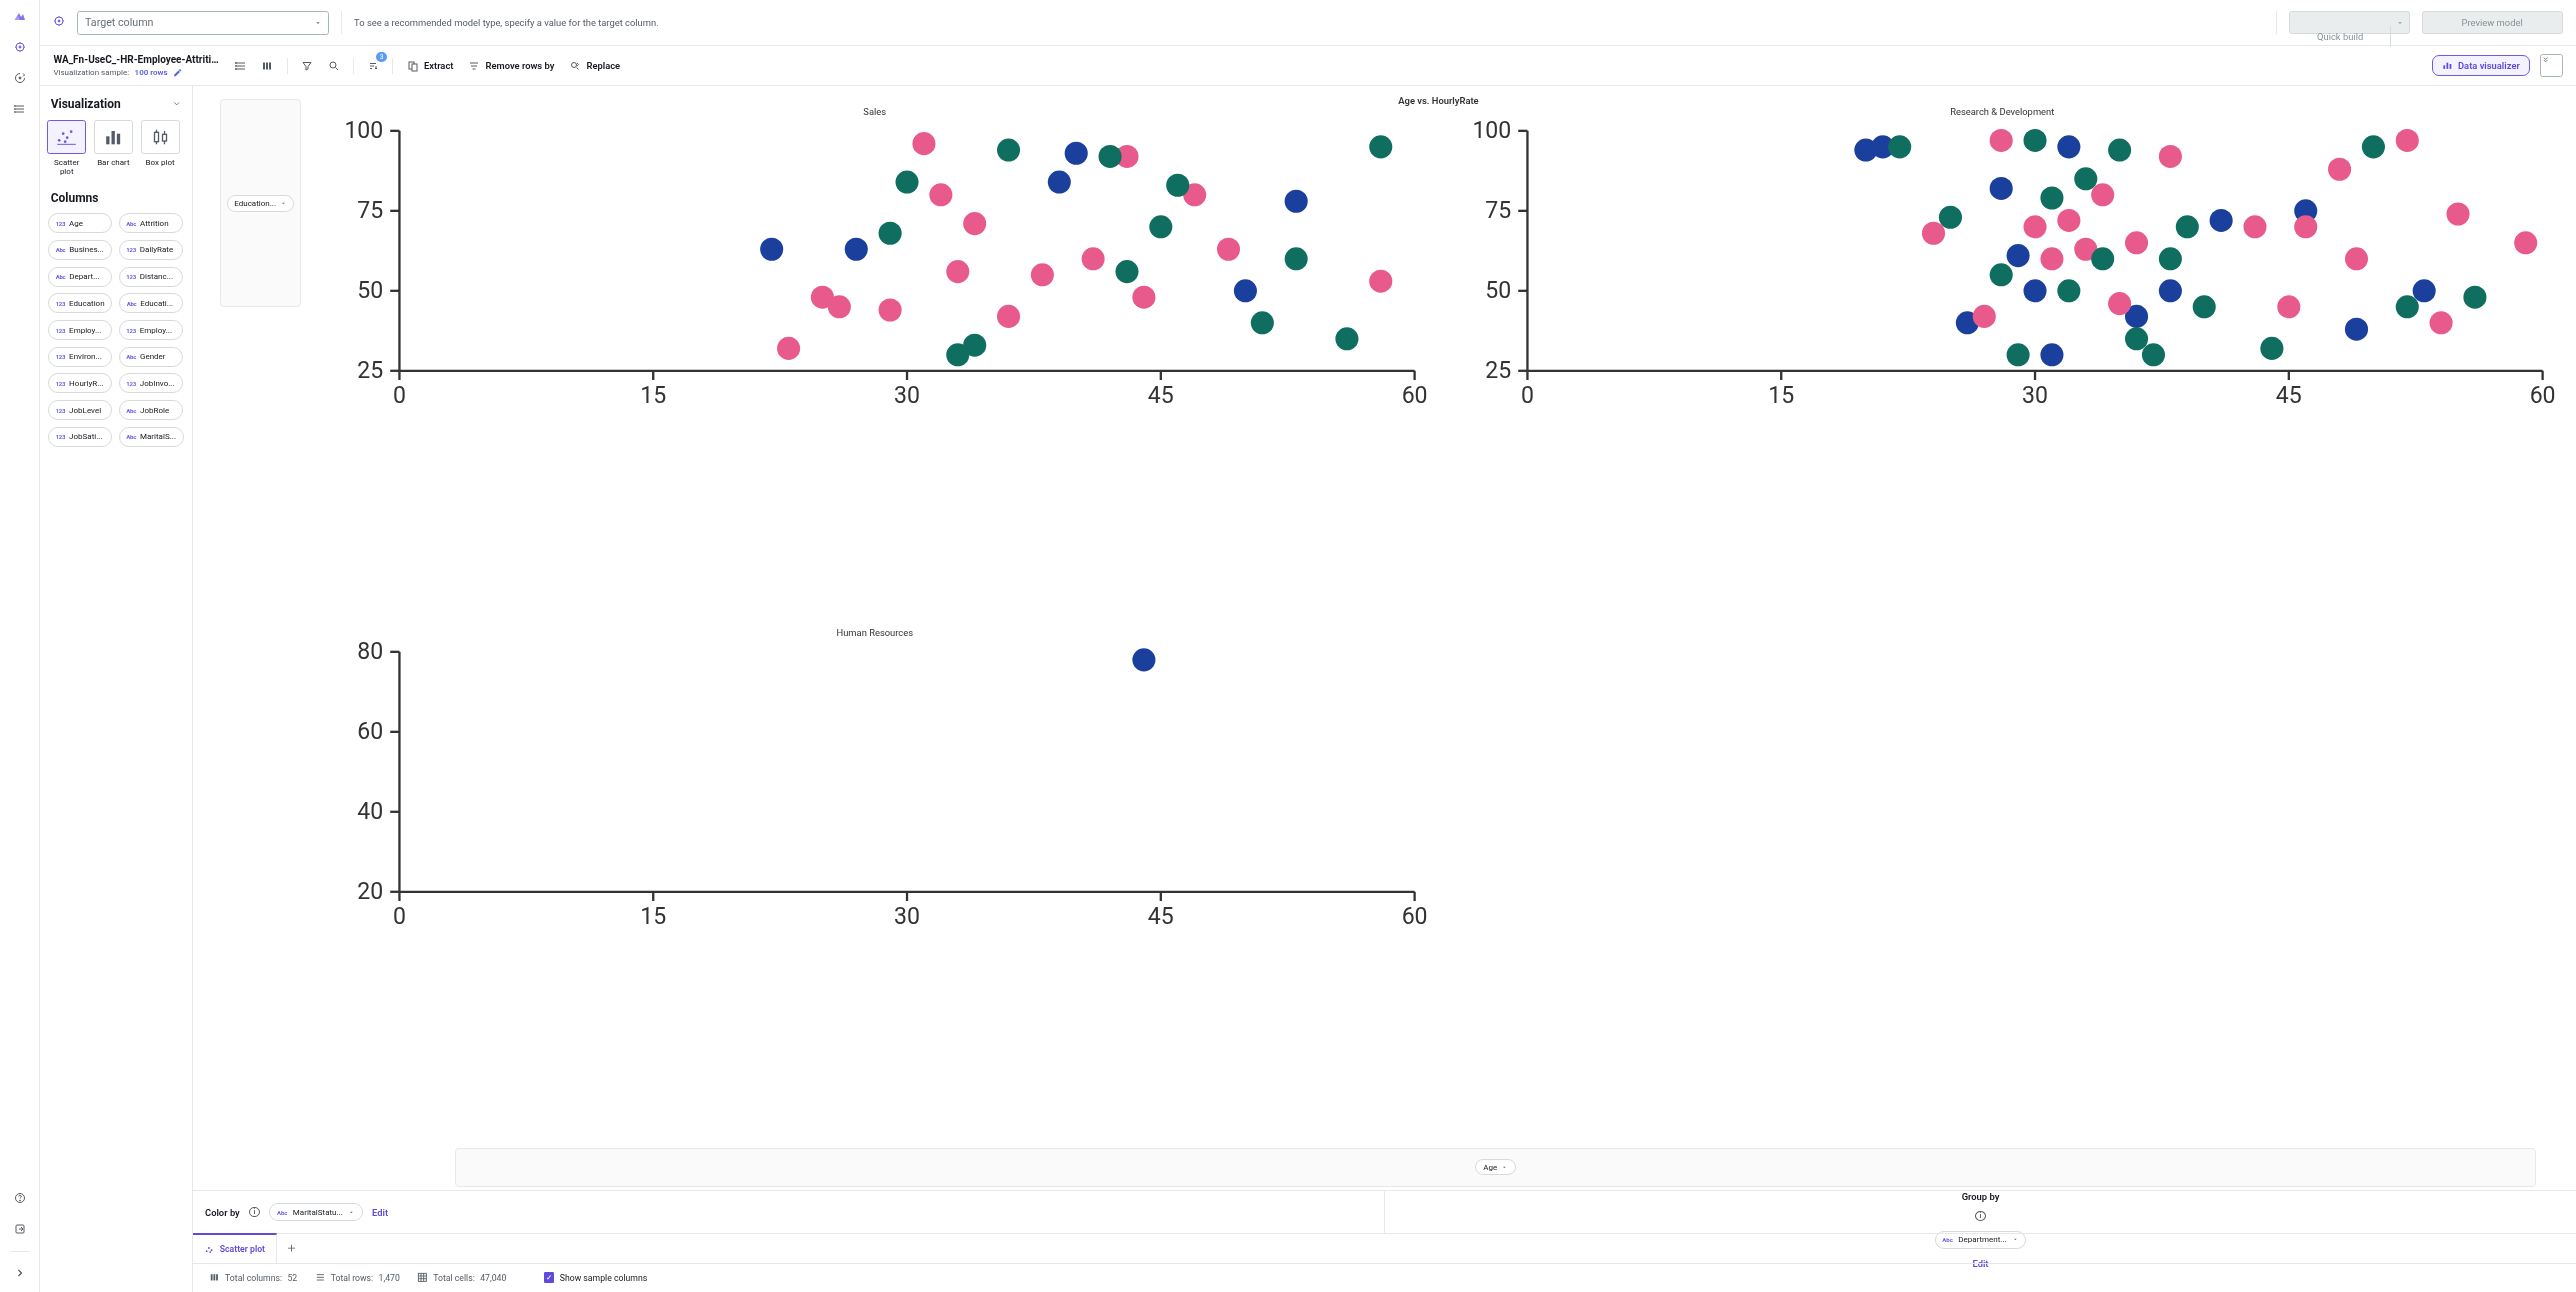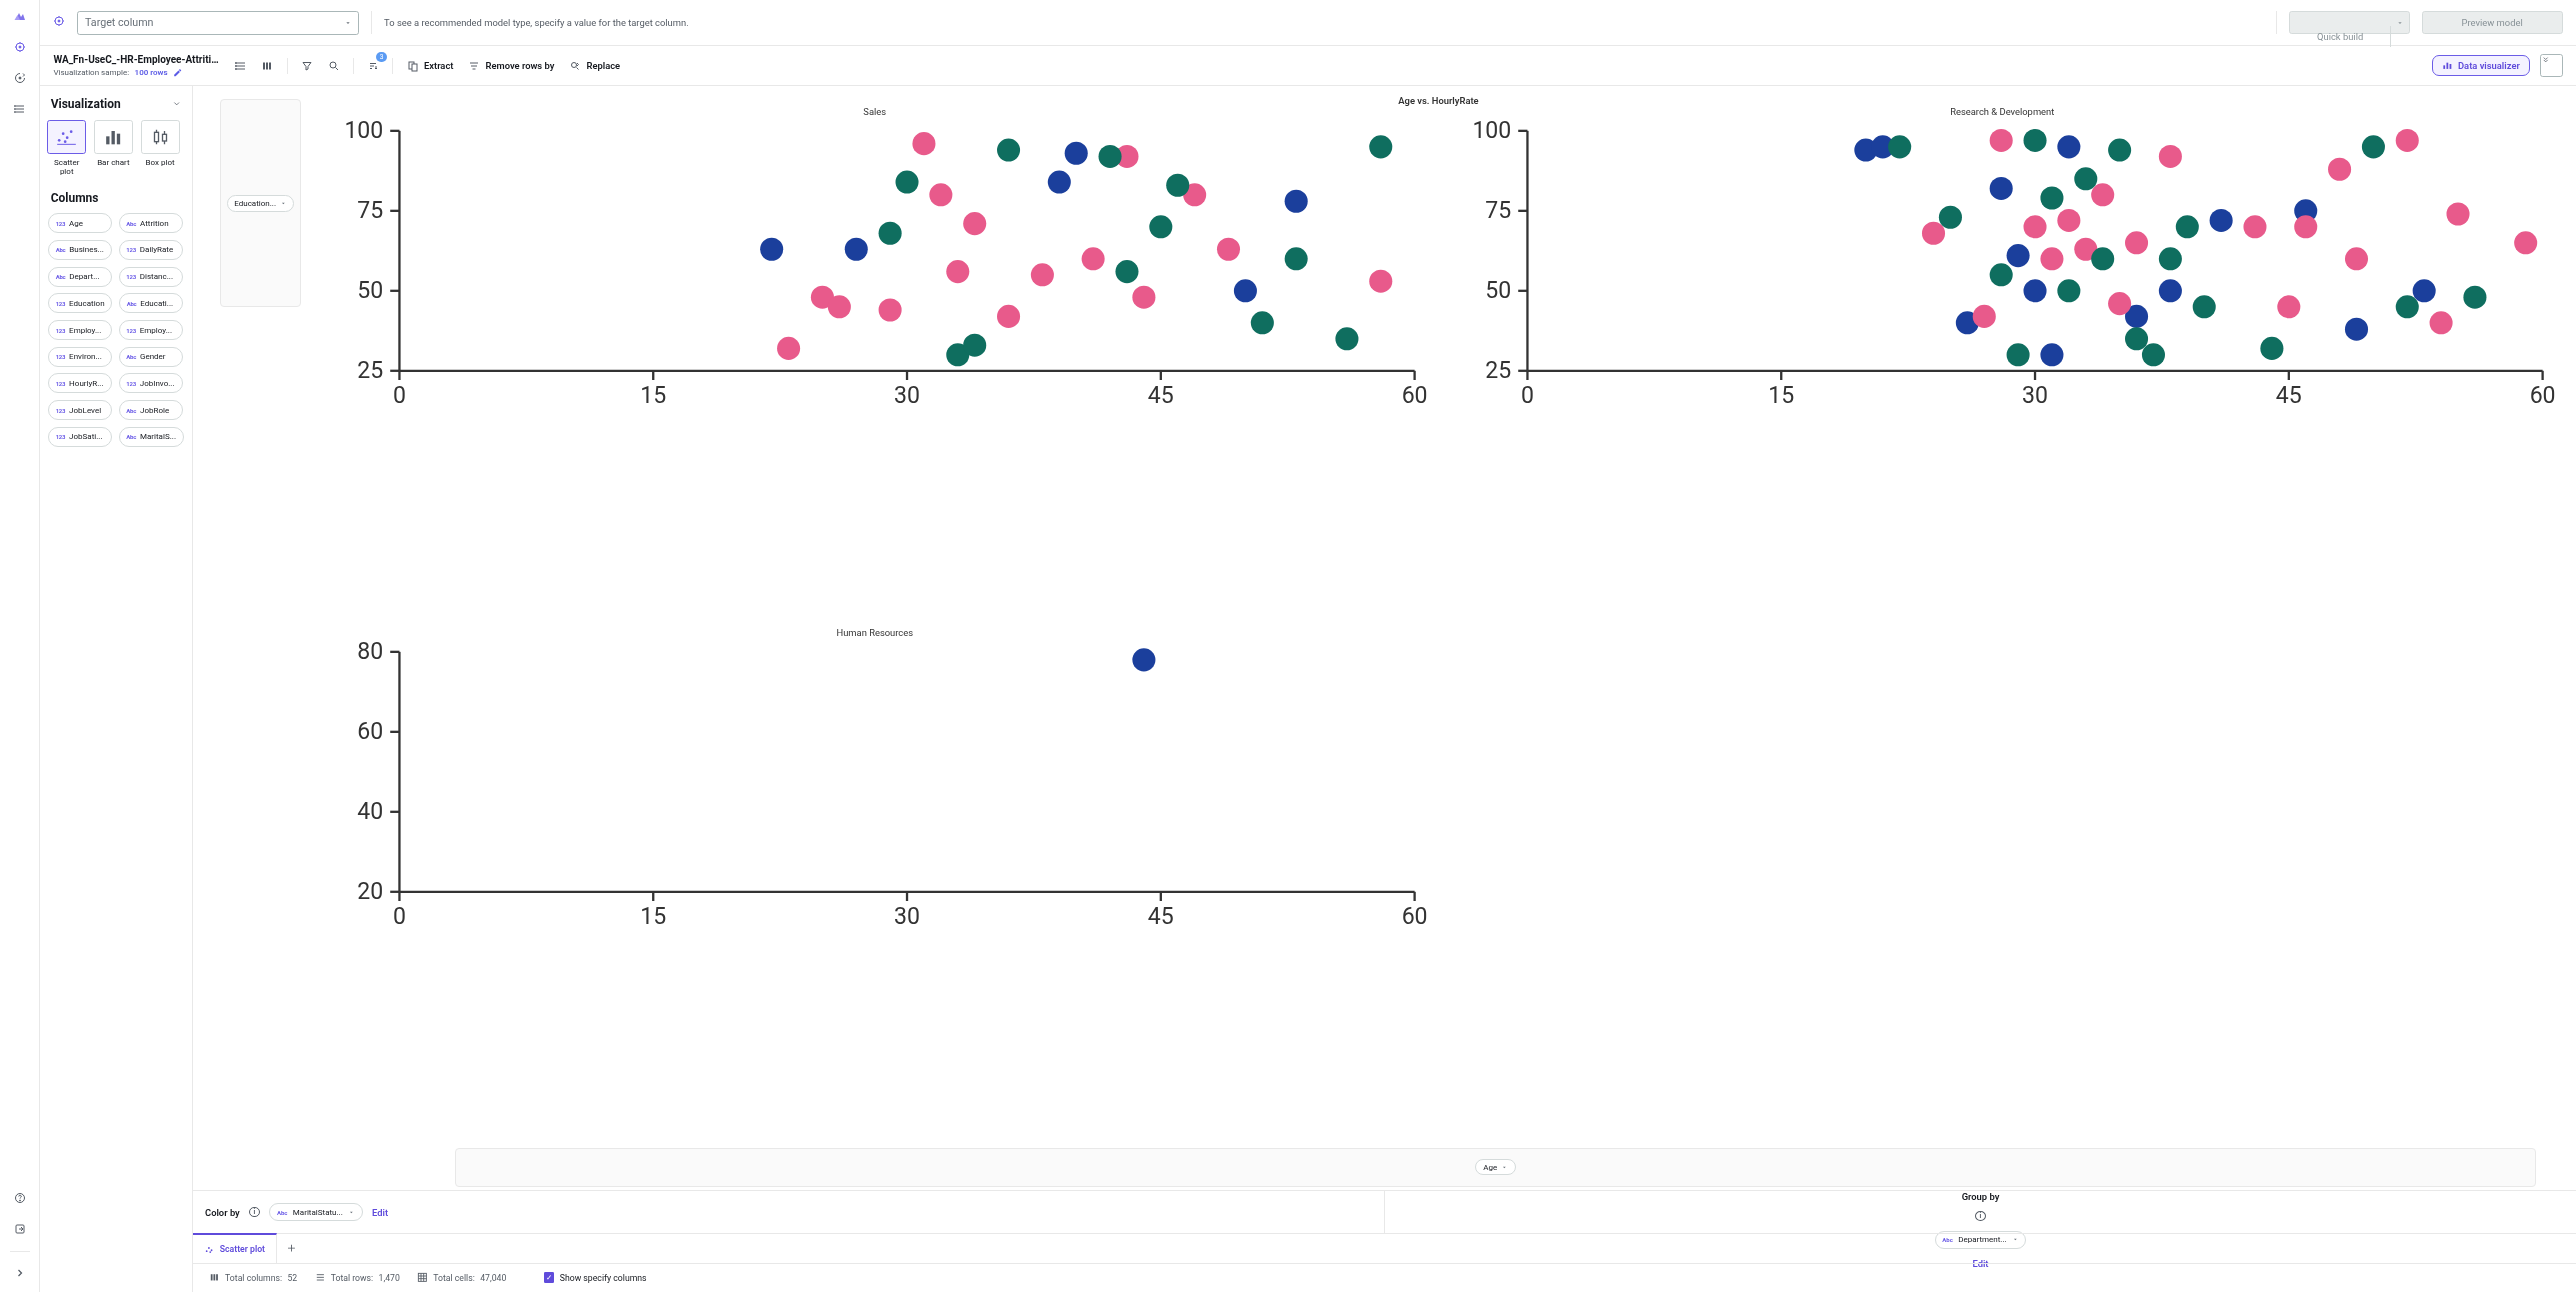--- a/index.html
+++ b/index.html
@@ -3,21 +3,21 @@
 <meta charset="utf-8">
 <style>
 * { box-sizing: border-box; margin: 0; padding: 0; font-family: -apple-system, BlinkMacSystemFont, "Segoe UI", Roboto, Helvetica, Arial, sans-serif; }
 body { display: flex; height: 100vh; width: 100vw; overflow: hidden; background: #fff; color: #16191f; }
 .leftbar { width: 40px; border-right: 0.7px solid #e8e8e8; display: flex; flex-direction: column; align-items: center; padding-top: 6.7px; gap: 12px; }
 .leftbar .spacer { flex: 1; }
 .leftbar .ico { width: 19px; height: 19px; display:flex; align-items:center; justify-content:center; cursor:pointer; color:#545b64; }
 .main { flex: 1; display: flex; flex-direction: column; min-width:0; }
 .topbar { display:flex; align-items:center; height: 46px; padding: 0 13.4px; gap: 12px; border-bottom: 0.7px solid #e8e8e8; }
 .topbar .target-ico { color:#6b5ce7; }
-.target-select { width: 282px; height: 24px; border:0.7px solid #aab7b8; border-radius:2.7px; display:flex; align-items:center; justify-content:space-between; padding:0 6.7px; color:#687078; cursor:pointer; }
+.target-select { width: 252px; height: 24px; border:0.7px solid #aab7b8; border-radius:2.7px; display:flex; align-items:center; justify-content:space-between; padding:0 6.7px; color:#687078; cursor:pointer; }
 .vsep { width:0.7px; height:23px; background:#e8e8e8; }
 .hint { color:#545b64; font-size:9.4px; flex:1; }
 .btn { height:23px; border:0.7px solid #aab7b8; border-radius:2.7px; background:#fff; display:flex; align-items:center; justify-content:center; padding:0 10.7px; font-size:9.4px; cursor:pointer; color:#000;}
 .btn.disabled { background:#eaeded; color:#879196; border-color:#d5dbdb; cursor:default; }
 .btn.split { padding:0; }
 .btn.split .mainpart { padding:0 27px; border-right:0.7px solid #d5dbdb; height:100%; display:flex; align-items:center;margin-top:28px;}
 .btn.split .caret { width:17.4px; display:flex; align-items:center; justify-content:center;}
 .subbar { display:flex; align-items:center; padding: 8px 13.4px; gap:9.4px; border-bottom:0.7px solid #e8e8e8; }
 .titleblock { min-width:168px; max-width:168px; }
 .titleblock .ds-title { font-weight:700; font-size:10px; white-space:nowrap; overflow:hidden; text-overflow:ellipsis;}
@@ -611,20 +611,20 @@
         <div class="stat">
           <svg width="10.7" height="10.7" viewBox="0 0 24 24" fill="none" stroke="#545b64" stroke-width="2">
               <rect x="3" y="3" width="18" height="18"></rect>
               <path d="M3 9h18M3 15h18M9 3v18M15 3v18"></path>
             </svg>
           <span>Total cells:</span>
           <span>47,040</span>
         </div>
         <div class="stat" style="margin-left:20px;">
           <div class="cb">✓</div>
-          <span style="color:#16191f;">Show specify columns</span>
+          <span style="color:#16191f;">Show sample columns</span>
         </div>
       </div>
 
     </div>
   </div>
 </div>
 
 
 </body></html>

